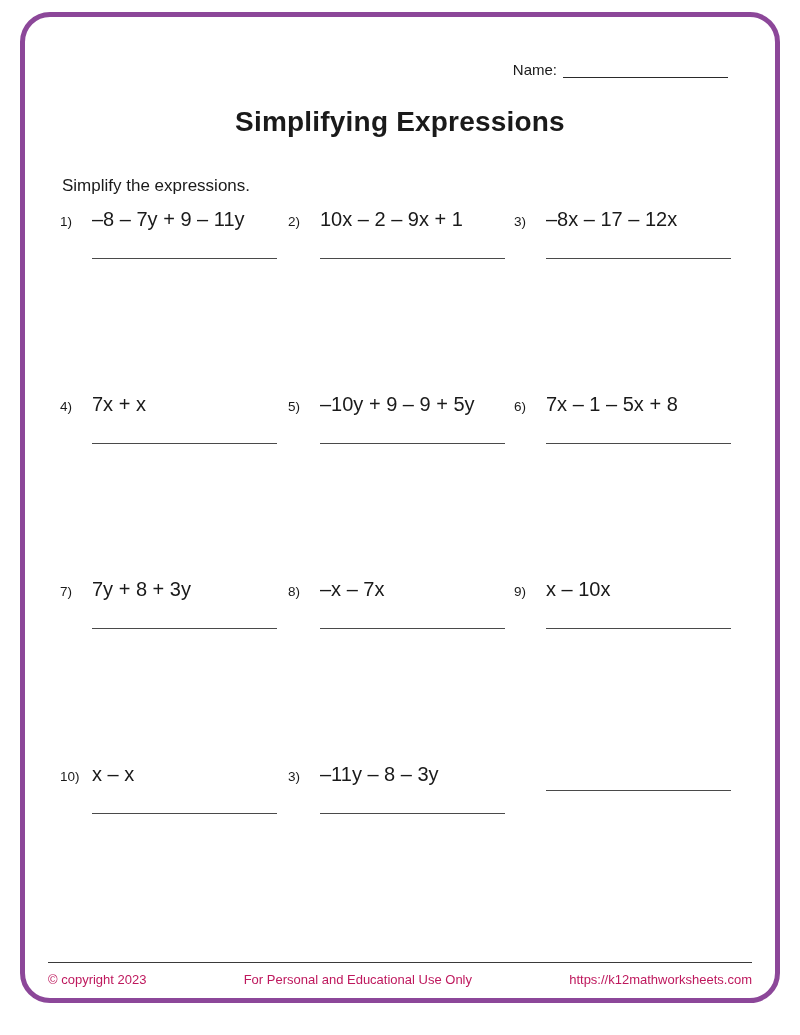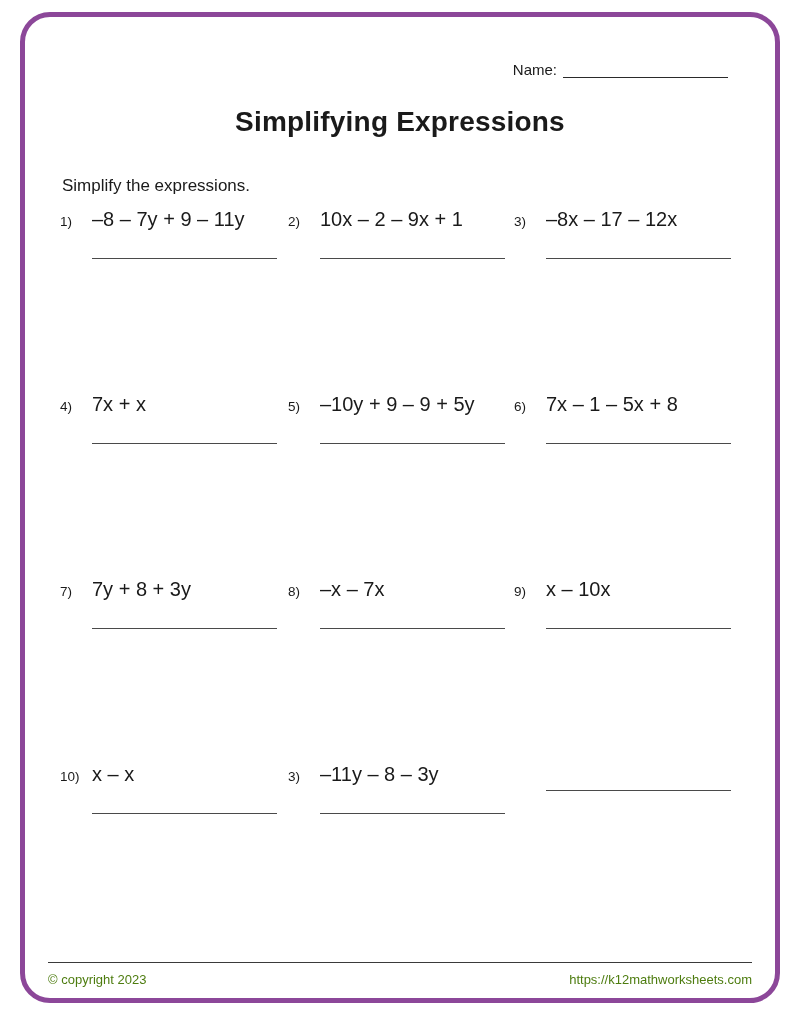--- a/index.html
+++ b/index.html
@@ -25,21 +25,21 @@
 
   .problem { padding-top:4px; }
   .prob-line { display:flex; align-items:baseline; }
   .prob-num { font-size:13.5px; width:32px; flex:0 0 32px; }
   .prob-expr { font-size:20px; }
   .answer-line { margin-left:32px; margin-top:27px; width:185px;
                  border-bottom:1.2px solid #4a4a4a; height:0; }
 
   .footer { position:absolute; top:962px; left:48px; right:48px;
             border-top:1px solid #3a3a3a; padding-top:9px;
-            display:flex; justify-content:space-between; font-size:13px; color:#4d7c0f;gap:22px; }
+            display:flex; justify-content:space-between; font-size:13px; color:#be185d;gap:22px; }
   .footer span { white-space:nowrap; }
 </style>
 </head>
 <body>
 
 <div class="page">
   <div class="frame"></div>
 
   <div class="name-row">
     <span>Name:</span>
@@ -128,15 +128,16 @@
         </div>
         <div class="answer-line"></div>
       </div>
       <div class="problem">
         <div class="answer-line"></div>
       </div>
     </div>
 
   <div class="footer">
     <span>© copyright 2023</span>
+    <span>For Personal and Educational Use Only</span>
     <span>https://k12mathworksheets.com</span>
   </div>
 </div>
 
 </body></html>

